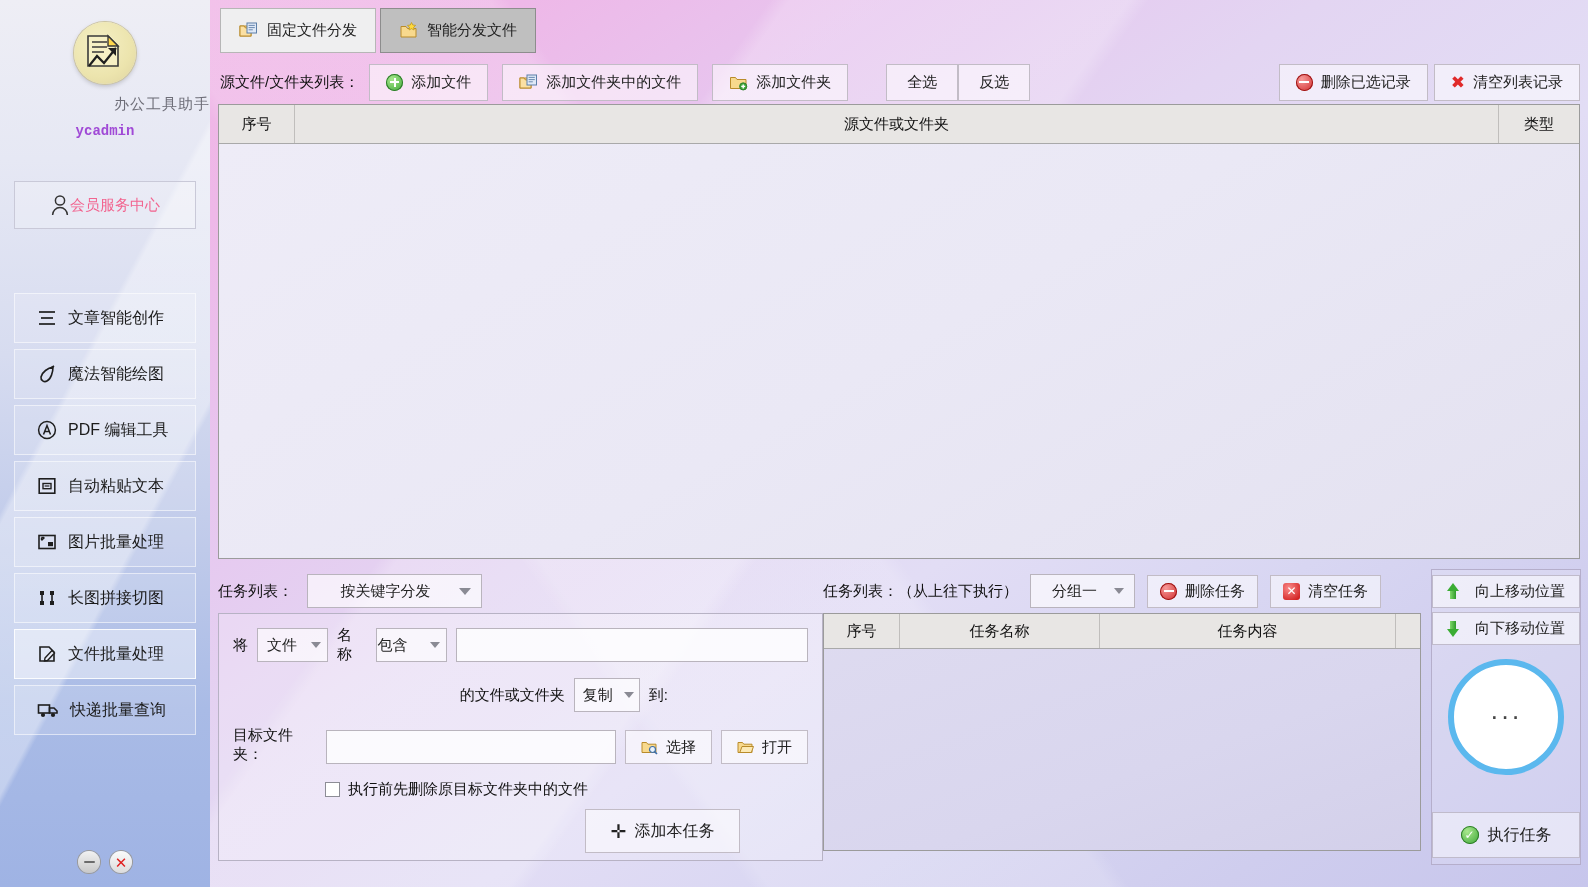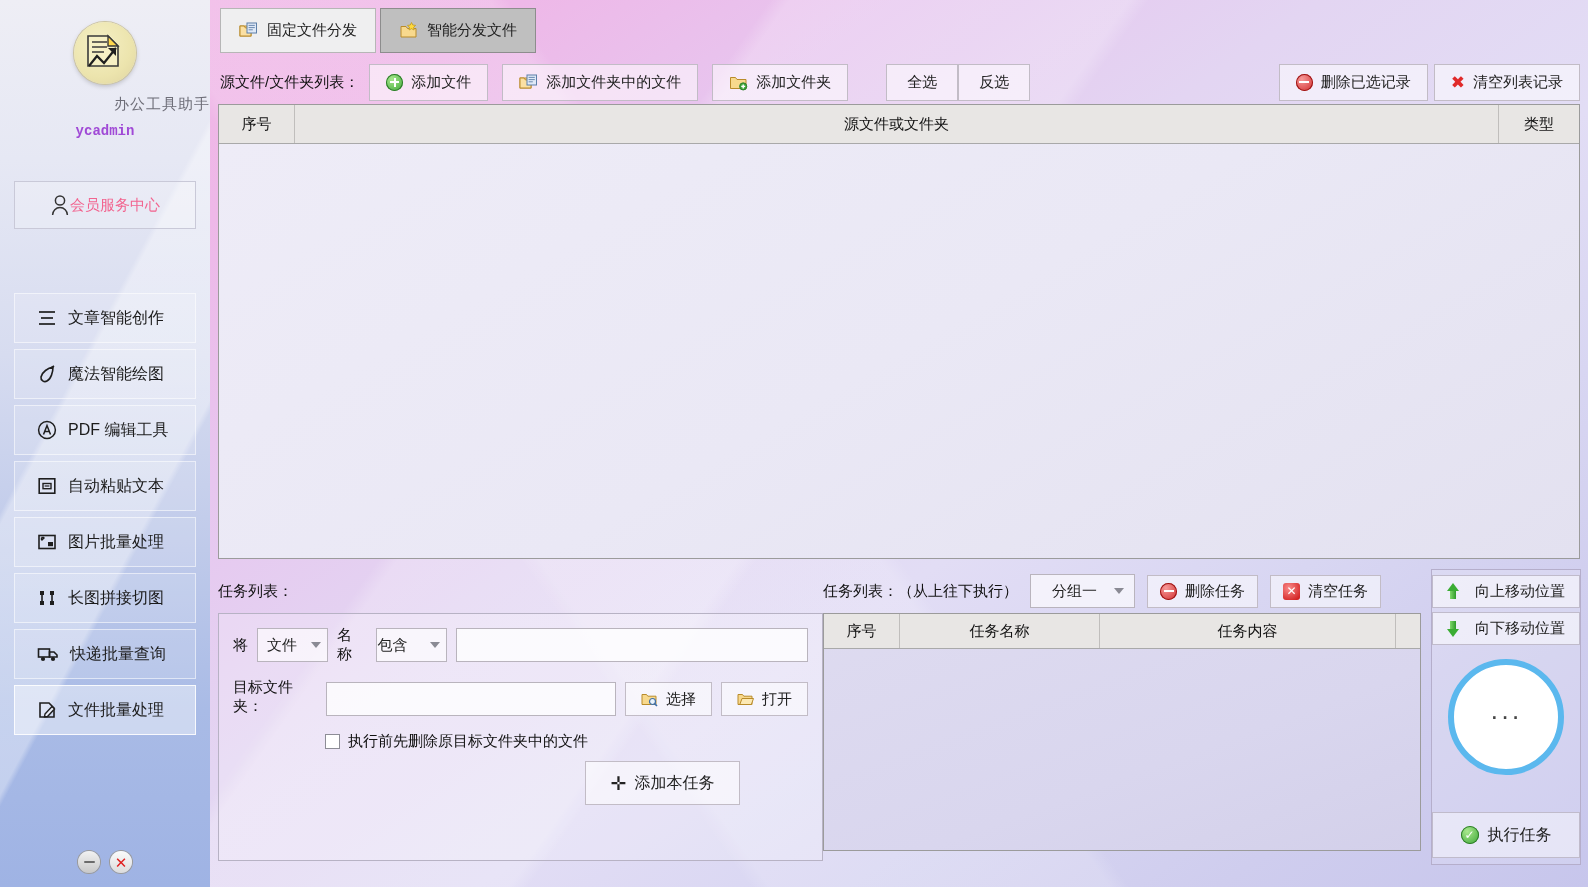--- a/index.html
+++ b/index.html
@@ -299,40 +299,40 @@
               <rect x="3" y="12" width="4" height="4" fill="#1e1e1e"></rect>
               <rect x="13" y="12" width="4" height="4" fill="#1e1e1e"></rect>
               <line x1="5" y1="6" x2="5" y2="12" stroke="#1e1e1e" stroke-width="1.6"></line>
               <line x1="15" y1="6" x2="15" y2="12" stroke="#1e1e1e" stroke-width="1.6"></line>
             </svg>
           </span>
           <span class="nav-label">长图拼接切图</span>
         </div>
 
 
+        <div class="nav-item active">
+          <span class="ic">
+            <svg width="20" height="20" viewBox="0 0 20 20">
+              <path d="M3 3 H12 L17 8 V17 H3 Z" fill="none" stroke="#1e1e1e" stroke-width="1.6"></path>
+              <path d="M8 14 L15 6.5 L17.5 9 L10.5 16.5 L7.5 17 Z" fill="#e9ecf7" stroke="#1e1e1e" stroke-width="1.4"></path>
+            </svg>
+          </span>
+          <span class="nav-label">文件批量处理</span>
+        </div>
+
         <div class="nav-item">
           <span class="ic">
             <svg width="22" height="18" viewBox="0 0 22 18">
               <rect x="1.5" y="4" width="11" height="8" fill="none" stroke="#1e1e1e" stroke-width="1.6"></rect>
               <path d="M12.5 7 H17 L20 10 V12 H12.5 Z" fill="none" stroke="#1e1e1e" stroke-width="1.6"></path>
               <circle cx="6" cy="14" r="2.1" fill="#1e1e1e"></circle>
               <circle cx="16" cy="14" r="2.1" fill="#1e1e1e"></circle>
             </svg>
           </span>
           <span class="nav-label">快递批量查询</span>
-        </div>
-
-        <div class="nav-item active">
-          <span class="ic">
-            <svg width="20" height="20" viewBox="0 0 20 20">
-              <path d="M3 3 H12 L17 8 V17 H3 Z" fill="none" stroke="#1e1e1e" stroke-width="1.6"></path>
-              <path d="M8 14 L15 6.5 L17.5 9 L10.5 16.5 L7.5 17 Z" fill="#e9ecf7" stroke="#1e1e1e" stroke-width="1.4"></path>
-            </svg>
-          </span>
-          <span class="nav-label">文件批量处理</span>
         </div>
 
       </div>
     </div>
 
     <div class="winbtns">
       <div class="wb min"></div>
       <div class="wb close">✕</div>
     </div>
   </div>
@@ -431,37 +431,49 @@
           <div class="th th-type">类型</div>
         </div>
         <div class="tbody"></div>
       </div>
 
       <div class="bottom">
 
         <div class="bl">
           <div class="taskname-row">
             <span class="lbl">任务列表：</span>
+            <div class="select" style="width:175px;">
+              <span style="flex:1;text-align:center;">按关键字分发</span>
+              <span class="caret"></span>
+            </div>
           </div>
 
           <div class="rulebox">
             <div class="rr">
               <span class="lbl">将</span>
               <div class="select" style="width:72px;padding:0 6px 0 9px;">
                 <span>文件</span>
                 <span class="caret" style="border-left-width:5px;border-right-width:5px;border-top-width:6px;"></span>
               </div>
               <span class="lbl">名称</span>
               <div class="select" style="width:72px;padding:0 6px 0 1px;">
                 <span>包含</span>
                 <span class="caret" style="border-left-width:5px;border-right-width:5px;border-top-width:6px;"></span>
               </div>
               <input class="txt" style="width: 358px;" value="">
             </div>
 
+            <div class="rr2">
+              <span class="lbl">的文件或文件夹</span>
+              <div class="select" style="width:66px;padding:0 5px 0 8px;">
+                <span>复制</span>
+                <span class="caret" style="border-left-width:5px;border-right-width:5px;border-top-width:6px;"></span>
+              </div>
+              <span class="lbl">到:</span>
+            </div>
 
             <div class="rr3">
               <span class="lbl">目标文件夹：</span>
               <input class="txt" style="width: 310px;" value="">
               <div class="btn" style="height:34px;padding:0 15px;">
                 <span class="ic">
                   <svg width="17" height="15" viewBox="0 0 17 15">
                     <path d="M1 2.5 H5.5 L6.8 4.2 H15 V12.5 H1 Z" fill="#f8d98d" stroke="#b98b2a" stroke-width="1"></path>
                     <circle cx="11.5" cy="9.5" r="3" fill="#eaf3fb" stroke="#3f6fa8" stroke-width="1.2"></circle>
                     <line x1="13.6" y1="11.6" x2="16" y2="14" stroke="#3f6fa8" stroke-width="1.6"></line>

